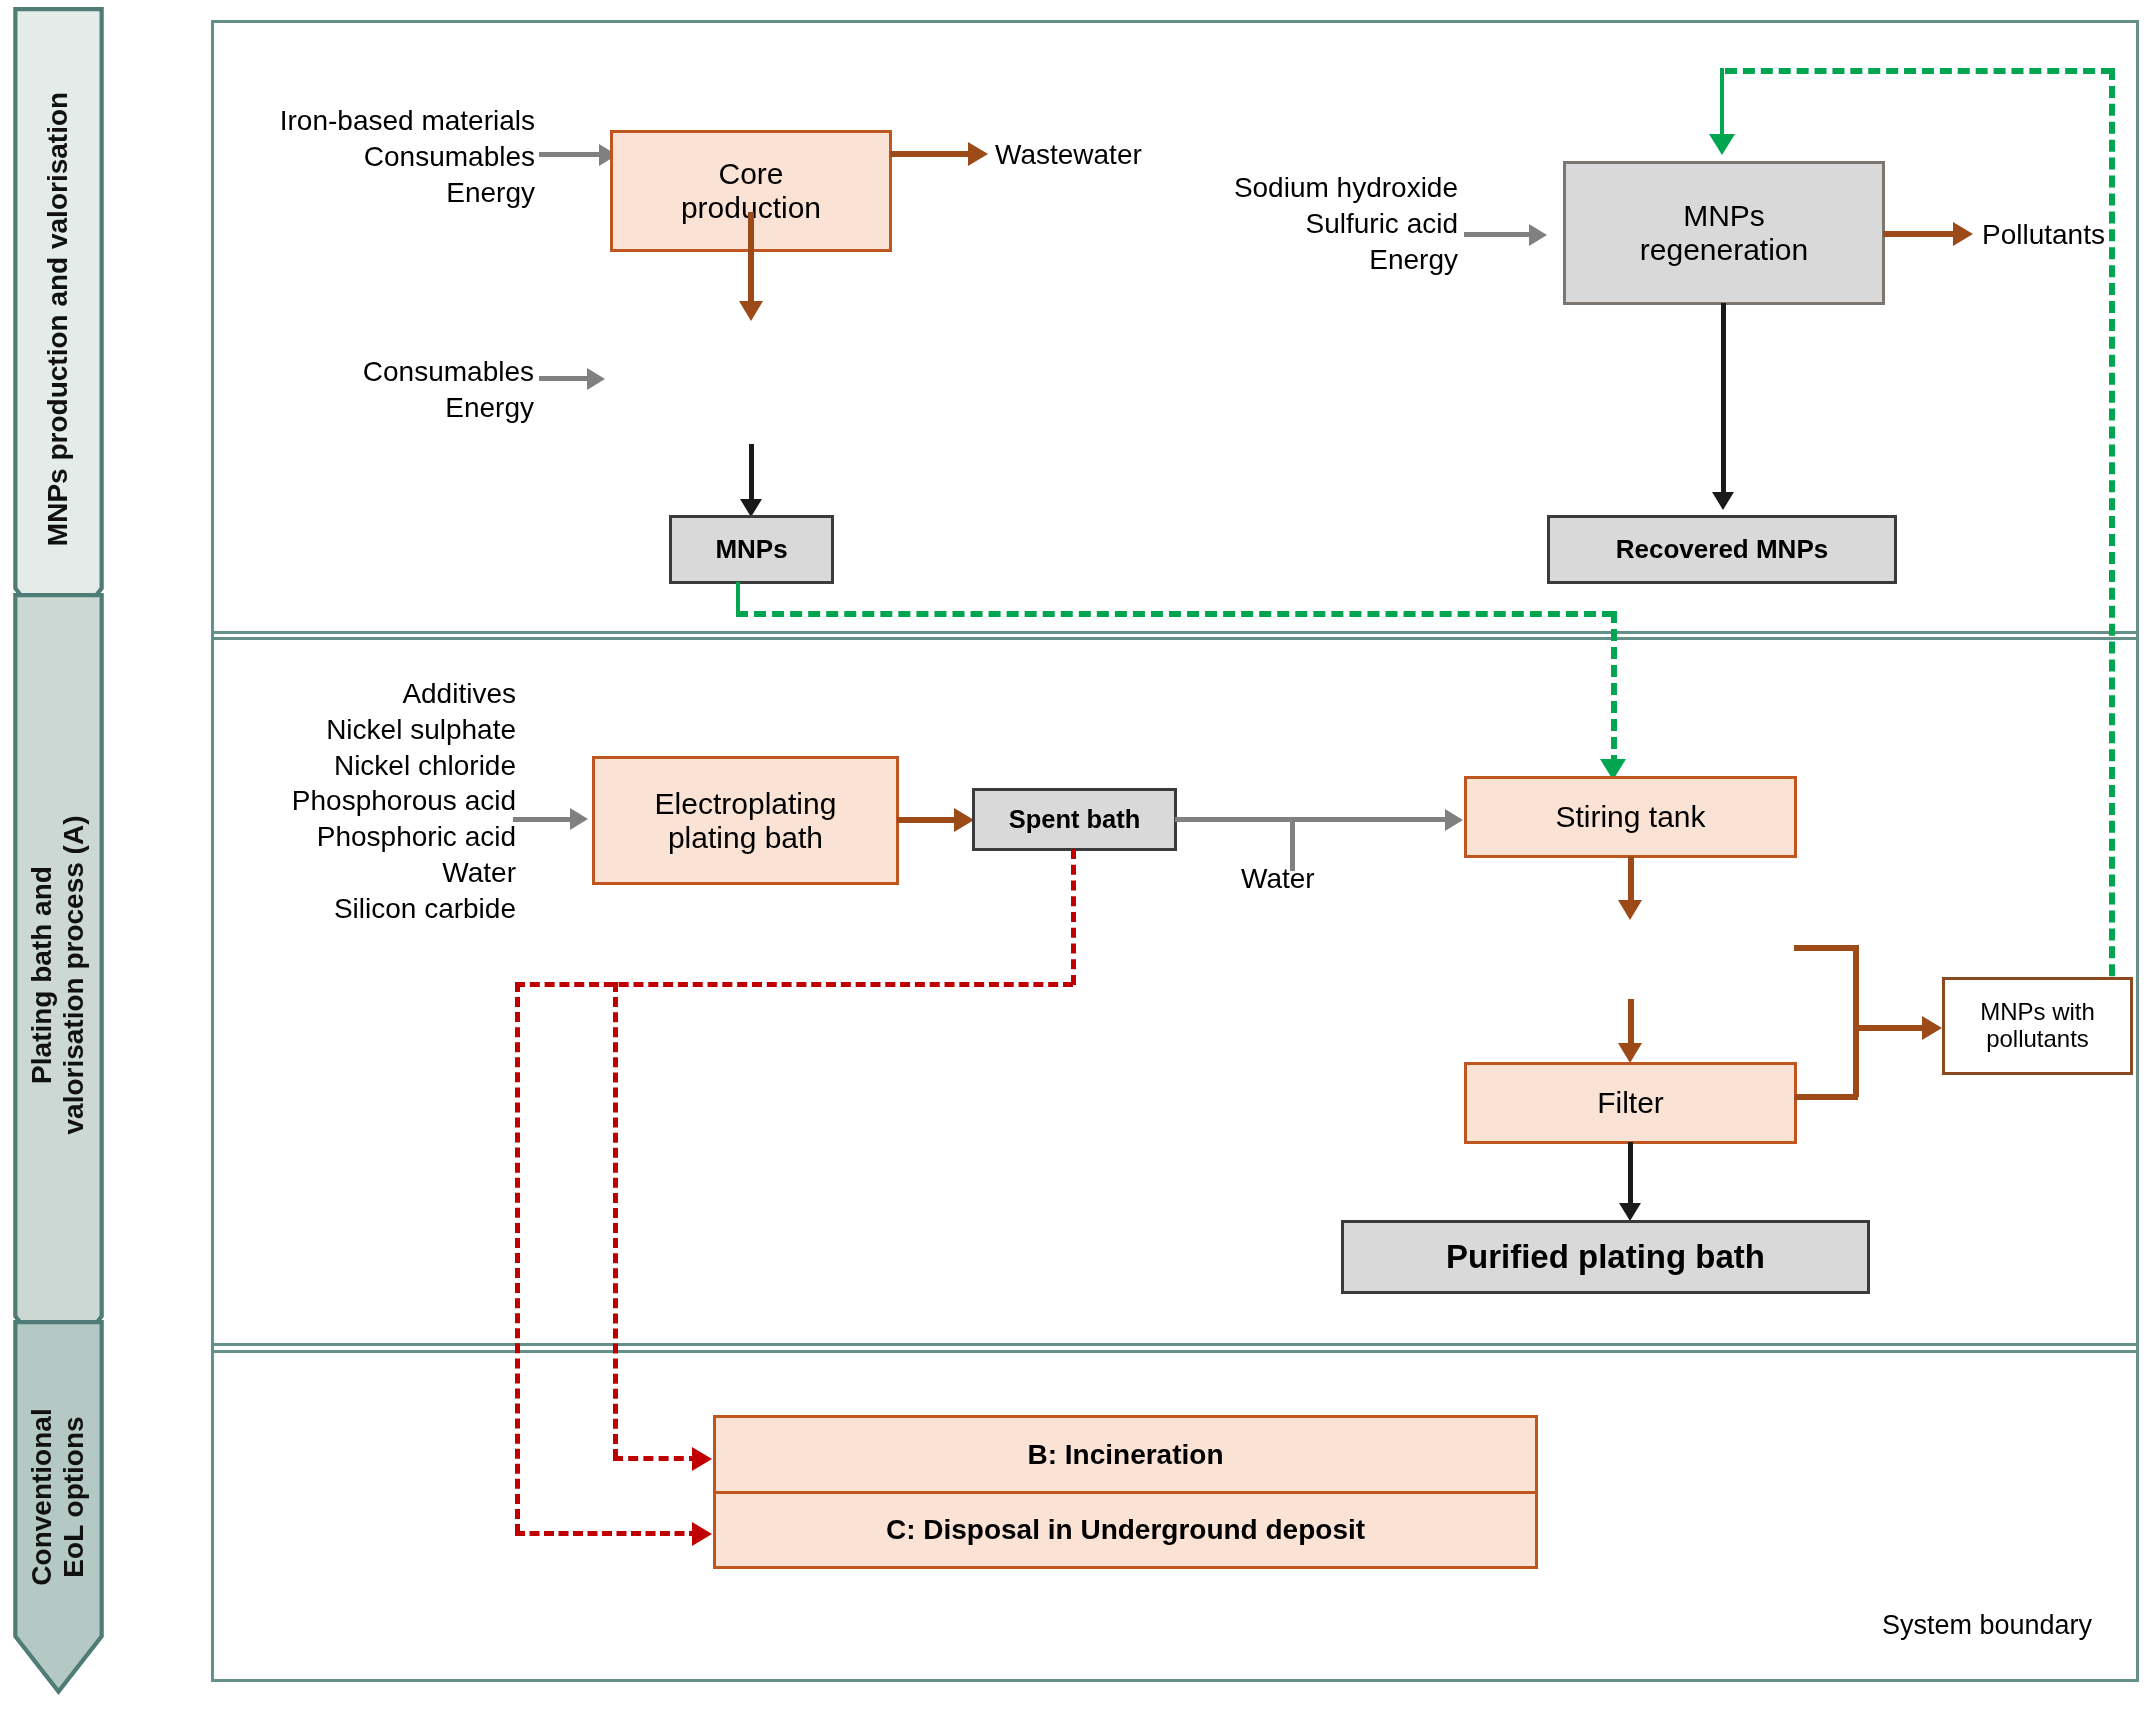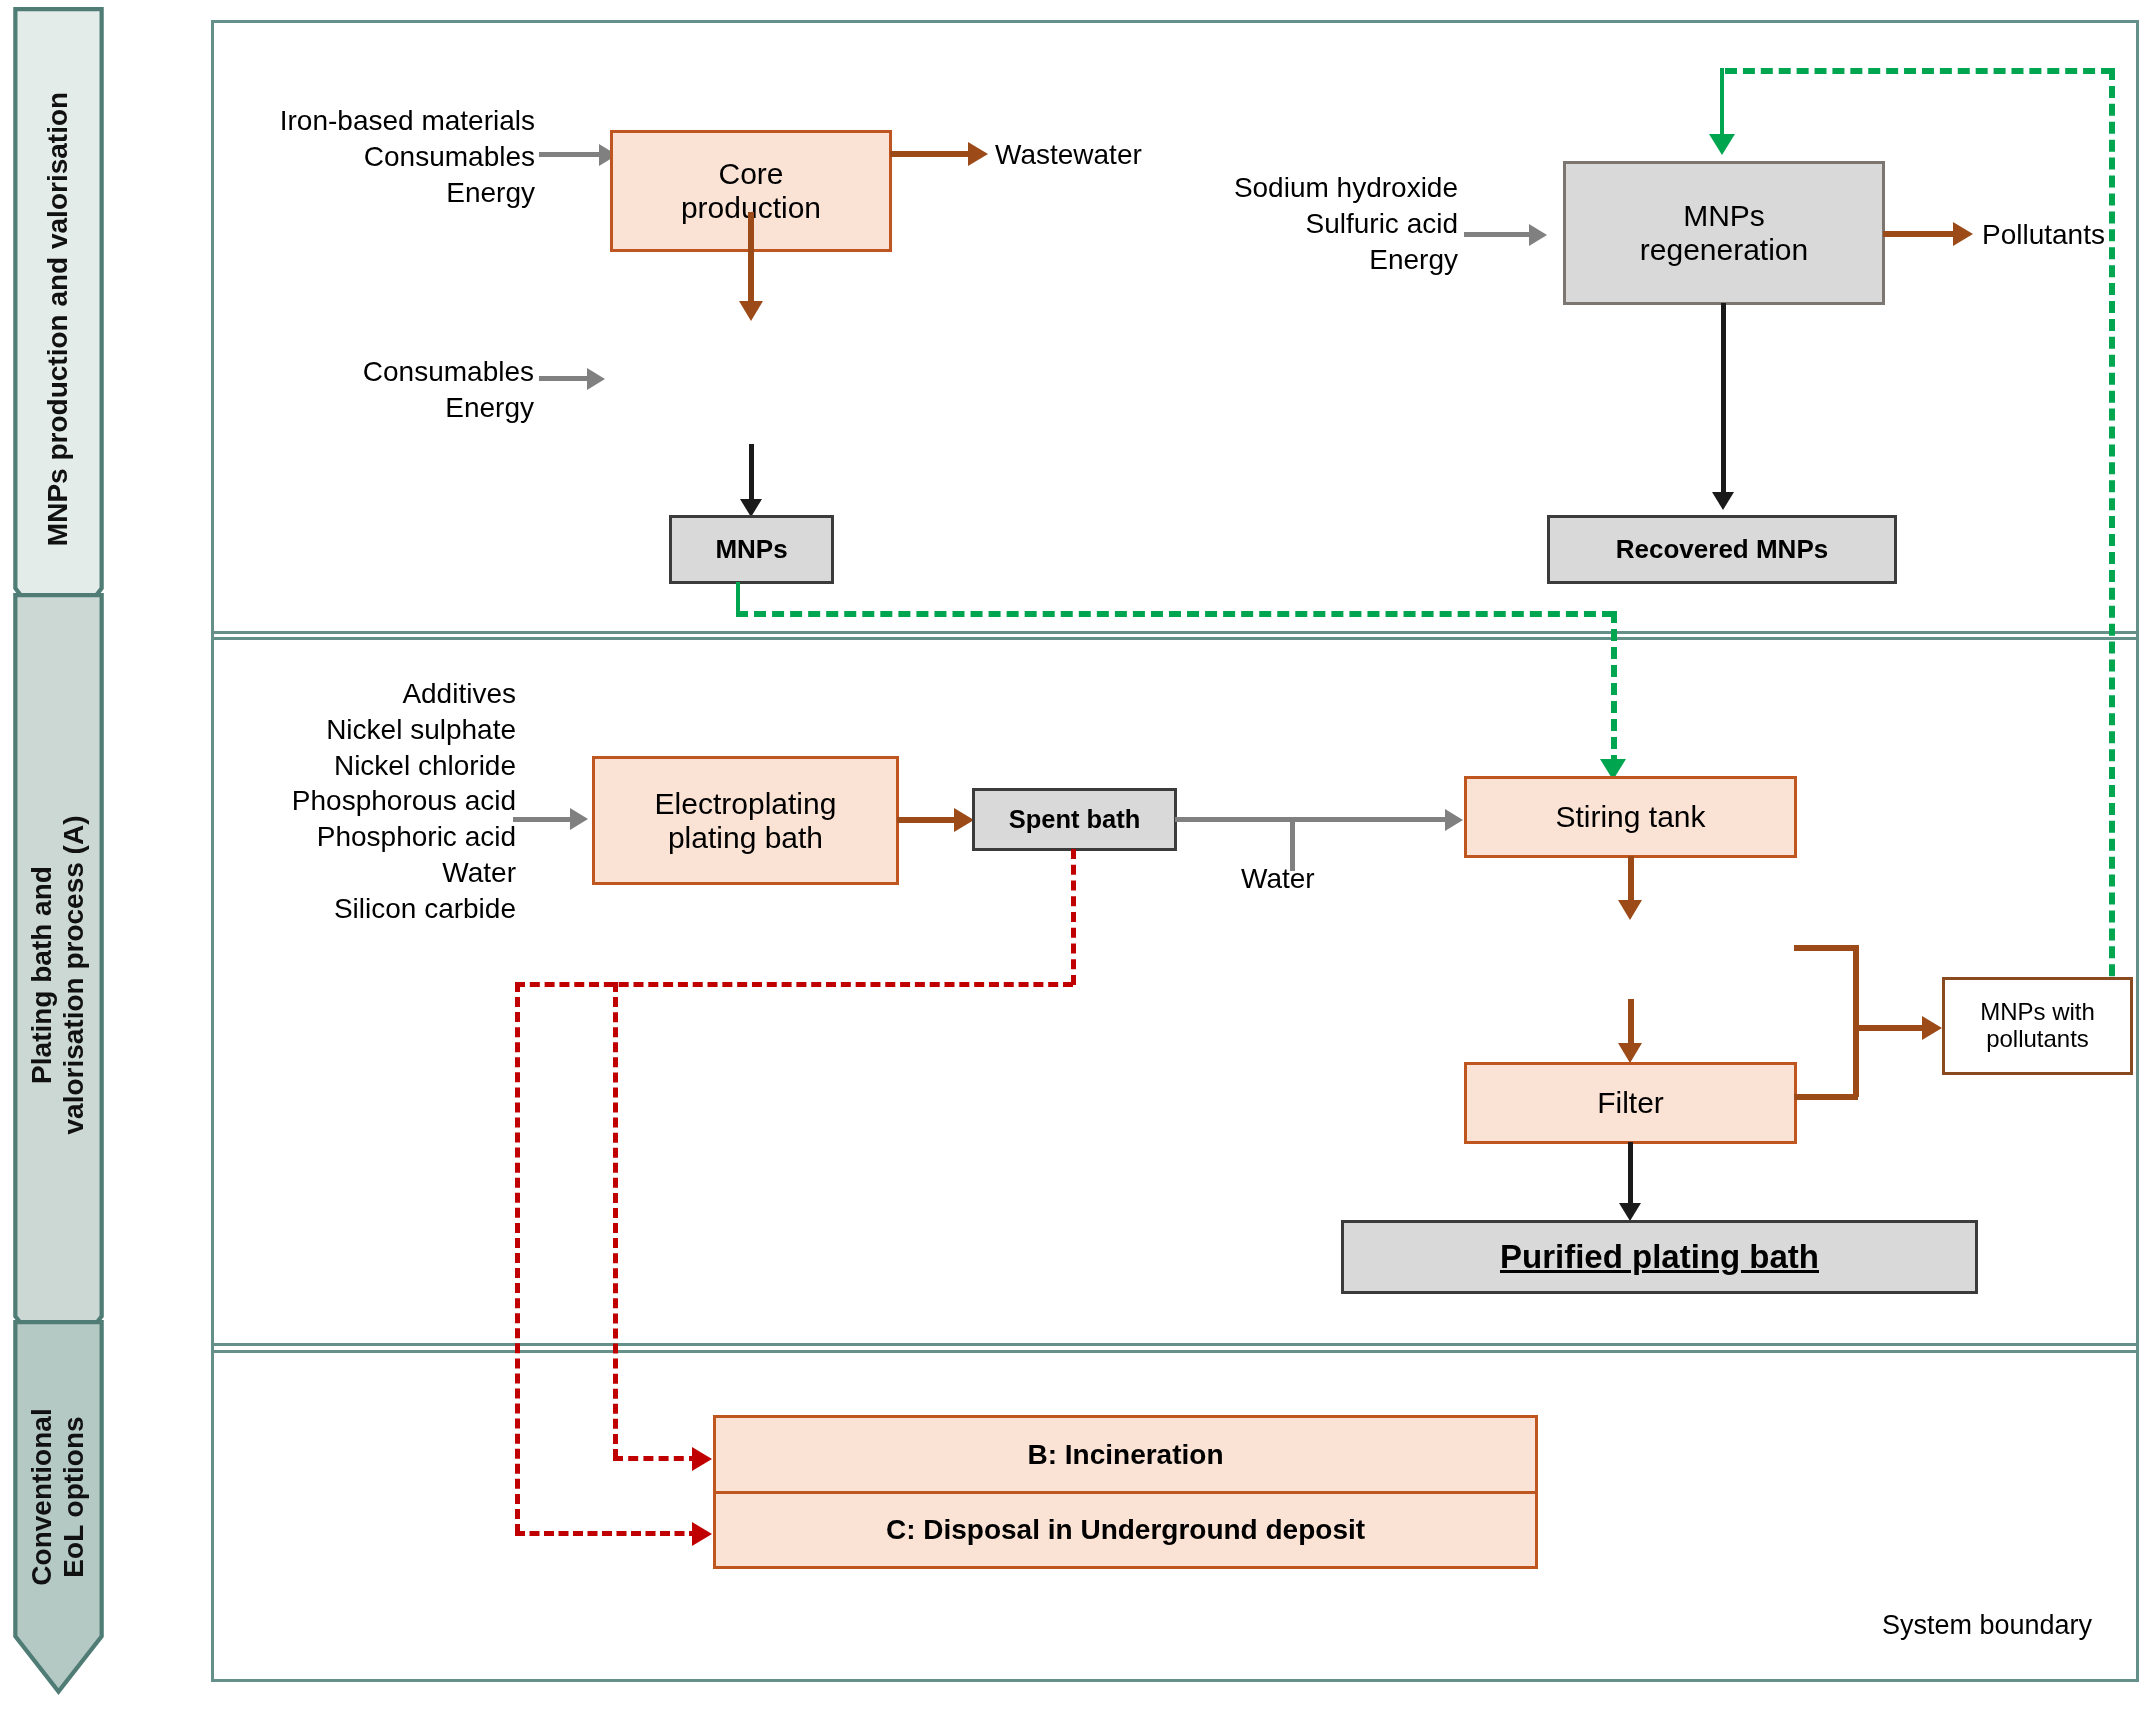--- a/index.html
+++ b/index.html
@@ -216,21 +216,21 @@
   <div class="ah right-brn" style="left:1922px;top:1016px;"></div>
 
   <div class="box white" style="left:1942px;top:977px;width:191px;height:98px;">
     <span style="white-space:pre">MNPs with
 pollutants</span>
   </div>
 
   <div class="ln v-blk" style="left:1628px;top:1142px;height:69px;"></div>
   <div class="ah down-blk" style="left:1619px;top:1203px;"></div>
 
-  <div class="box grey" style="left:1341px;top:1220px;width:637px;height:74px;font-size:33px;text-decoration:underline;">
+  <div class="box grey" style="left:1341px;top:1220px;width:529px;height:74px;font-size:33px;">
     <span>Purified plating bath</span>
   </div>
 
   <div class="dsh-r-v" style="left:1071px;top:849px;height:136px;"></div>
 
   <div class="dsh-r-h" style="left:515px;top:982px;width:558px;"></div>
 
   <div class="dsh-r-v" style="left:613px;top:982px;height:477px;"></div>
   <div class="dsh-r-h" style="left:613px;top:1456px;width:86px;"></div>
   <div class="ah right-red" style="left:692px;top:1447px;"></div>

